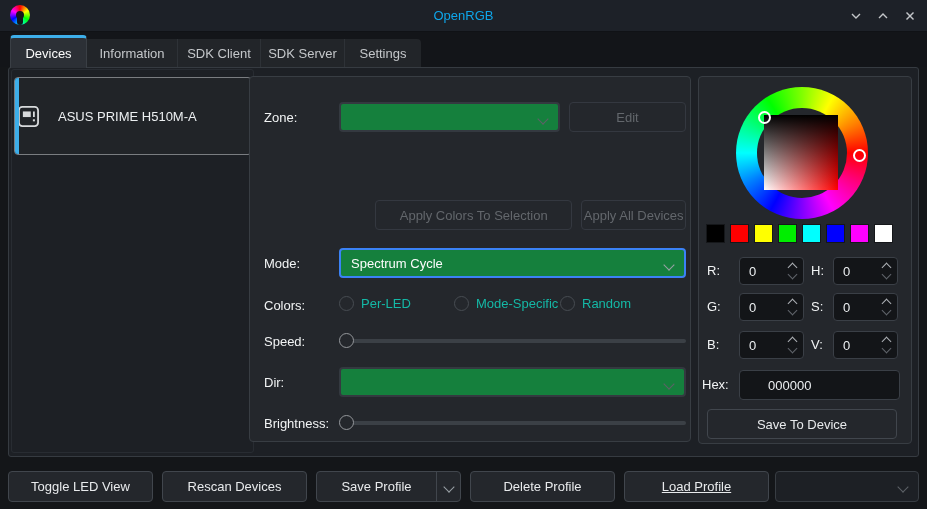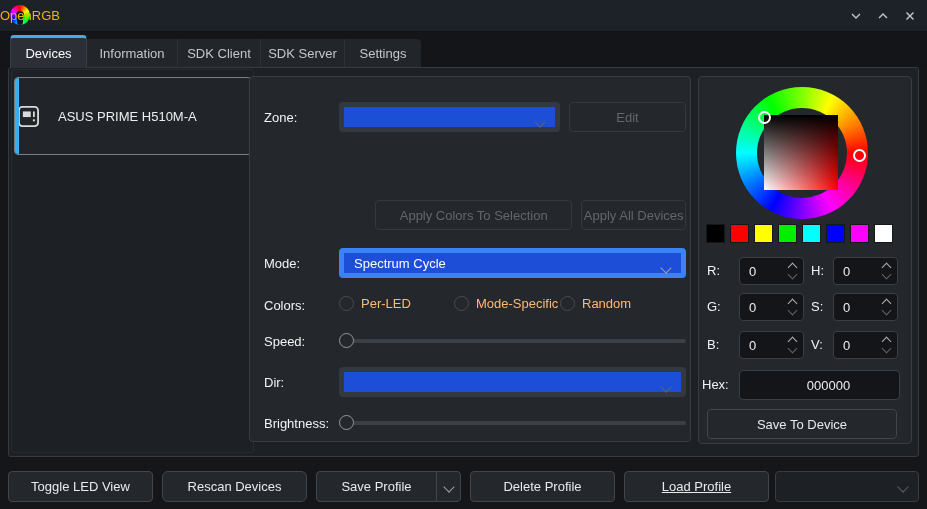--- a/index.html
+++ b/index.html
@@ -10,21 +10,21 @@
 
   
   .titlebar { position:absolute; top:0; left:0; right:0; height:32px; background:#1d2128;
               border-bottom:1px solid #101216; display:flex; align-items:center; }
   .logo { position:absolute; left:10px; top:5px; width:20px; height:20px; border-radius:50%;
           background:conic-gradient(#f00,#ff0,#0f0,#0ff,#00f,#f0f,#f00); }
   .logo::before { content:""; position:absolute; left:6px; top:6px; width:8px; height:8px;
                   border-radius:50%; background:#15171b; }
   .logo::after { content:""; position:absolute; left:7px; top:11px; width:6px; height:9px;
                  background:#15171b; border-radius:0 0 3px 3px; }
-  .wtitle { position:absolute; left:0; right:0; color:#eab308; }
+  .wtitle { position:absolute; left:0; right:0; text-align:center; color:#0ea5e9; }
   .win-controls { position:absolute; right:8px; top:0; height:32px; display:flex; align-items:center; gap:9px; }
   .win-btn { width:18px; height:18px; display:flex; align-items:center; justify-content:center; cursor:pointer; }
   .win-btn svg { stroke:#c3c6c9; stroke-width:1.4; fill:none; }
 
   
   .tabbar { position:absolute; top:32px; left:0; right:0; height:35px; background:#131519; }
   .tab { display:flex; align-items:center; justify-content:center; color:#c4c7ca; cursor:pointer; }
   .tab-active { position:absolute; left:10px; top:3px; width:77px; height:33px; background:#2c3036;
                 border:1px solid #3a3f45; border-bottom:none; border-top:3px solid #3daee9;
                 border-radius:4px 4px 0 0; color:#fcfcfc; z-index:3; }
@@ -49,38 +49,38 @@
 
   
   .panel { position:absolute; background:#24272c; border:1px solid #383d43; border-radius:4px; }
   .mode-panel { left:240px; top:8px; width:442px; height:366px; }
   .color-panel { left:689px; top:8px; width:214px; height:368px; }
 
   .row { position:absolute; left:14px; width:422px; display:flex; align-items:center; }
   .rlabel { width:75px; color:#f2f4f5; flex:0 0 auto; }
 
   
-  .combo { position:relative; height:30px; background:#1d4ed8; border:5px solid #3b82f6;
+  .combo { position:relative; height:30px; background:#15803d; border:2px solid #3b82f6;
            border-radius:4px; display:flex; align-items:center; padding:0 26px 0 10px; cursor:pointer; }
   .combo .chev { position:absolute; right:11px; top:11px; }
   .combo.disabled { border-color:#343940; }
   .chev { width:8px; height:8px; border-right:1.6px solid #9aa0a6; border-bottom:1.6px solid #9aa0a6;
           transform:rotate(45deg); }
   .chev.dim { border-color:#5d6167; }
   .chev.up { transform:rotate(-135deg); }
   .btn { height:30px; background:#24272c; border:1px solid #41464d; border-radius:4px; color:#e8eaec;
          display:flex; align-items:center; justify-content:center; cursor:pointer; }
   .btn.disabled { color:#63676c; border-color:#343840; cursor:default;margin-left:36px; }
 
   .slider { position:relative; height:16px; flex:1; }
   .groove { position:absolute; left:0; right:0; top:6px; height:4px; background:#3b4046; border-radius:2px; }
   .handle { position:absolute; left:0; top:0; width:15px; height:15px; border-radius:50%;
             background:#24272c; border:1.5px solid #94979b; cursor:pointer; }
 
-  .radio-item { position:absolute; display:flex; align-items:center; gap:7px; color:#fdba74; }
+  .radio-item { position:absolute; display:flex; align-items:center; gap:7px; color:#14b8a6; }
   .radio-circle { width:15px; height:15px; border-radius:50%; border:1px solid #474c52; }
 
   
   .wheel { position:absolute; left:37px; top:10px; width:132px; height:132px; border-radius:50%;
            background:conic-gradient(from 0deg,
              #80ff00 0%, #ffff00 8%, #ff8000 17%, #ff0000 25%, #ff0080 33%, #ff00ff 42%,
              #8000ff 50%, #0000ff 58%, #0080ff 67%, #00ffff 75%, #00ff80 83%, #00ff00 91%, #80ff00 100%); }
   .wheel-hole { position:absolute; left:21px; top:21px; width:90px; height:90px; border-radius:50%;
                 background:#24272c; }
   .sv-square { position:absolute; left:65px; top:38px; width:74px; height:75px;
@@ -100,21 +100,21 @@
   .spin .val { padding-left:9px; color:#eceff1; }
   .spin-btns { position:absolute; right:6px; top:3px; width:12px; height:22px; }
   .spin-btns .chev { position:absolute; right:1px; width:7px; height:7px; }
   .spin-btns .chev.up { top:3px; border-color:#aeb2b6; }
   .spin-btns .chev.dn { top:10px; border-color:#61656b; }
 
   .hexrow { position:absolute; left:0; top:293px; width:214px; height:30px; }
   .hexrow .flabel { left:3px; top:7px; }
   .hex-input { position:absolute; left:40px; top:0; width:161px; height:30px; background:#131518;
                border:1px solid #3a3f46; border-radius:4px; color:#eceff1; font-family:"Liberation Sans",sans-serif;
-               font-size:13px; padding-left:18px; outline:none;text-align:center; }
+               font-size:13px; padding-left:28px; outline:none; }
   .save-btn { position:absolute; left:8px; top:332px; width:190px; height:30px; }
 
   
   .footer-btn { position:absolute; top:471px; height:31px; }
   .split-chev { width:24px; height:100%; border-left:1px solid #41464d; display:flex; align-items:center;
                 justify-content:center; cursor:pointer; }
   .split-main { flex:1; display:flex; align-items:center; justify-content:center; height:100%; cursor:pointer; }
   .profile-combo { position:absolute; top:471px; left:775px; width:144px; height:31px; background:#1d2025;
                    border:1px solid #383d43; }
 </style>
@@ -322,21 +322,21 @@
         <span class="flabel">Hex:</span>
         <input class="hex-input" value="000000" style="">
       </div>
 
       <div class="btn save-btn">Save To Device</div>
     </div>
   </div>
 
   <div class="footer">
     <div class="btn footer-btn" style="left:8px; width:145px;">Toggle LED View</div>
-    <div class="btn footer-btn" style="left:162px; width:145px;border-radius:6px;">Rescan Devices</div>
+    <div class="btn footer-btn" style="left:162px; width:145px;">Rescan Devices</div>
     <div class="btn footer-btn" style="left:316px; width:145px; padding:0; justify-content:stretch;">
       <span class="split-main">Save Profile</span>
       <span class="split-chev">
         <span class="chev"></span>
       </span>
     </div>
     <div class="btn footer-btn" style="left:470px; width:145px;">Delete Profile</div>
     <div class="btn footer-btn" style="left:624px; width:145px;text-decoration:underline;">Load Profile</div>
     <div class="combo profile-combo">
       <span></span>

